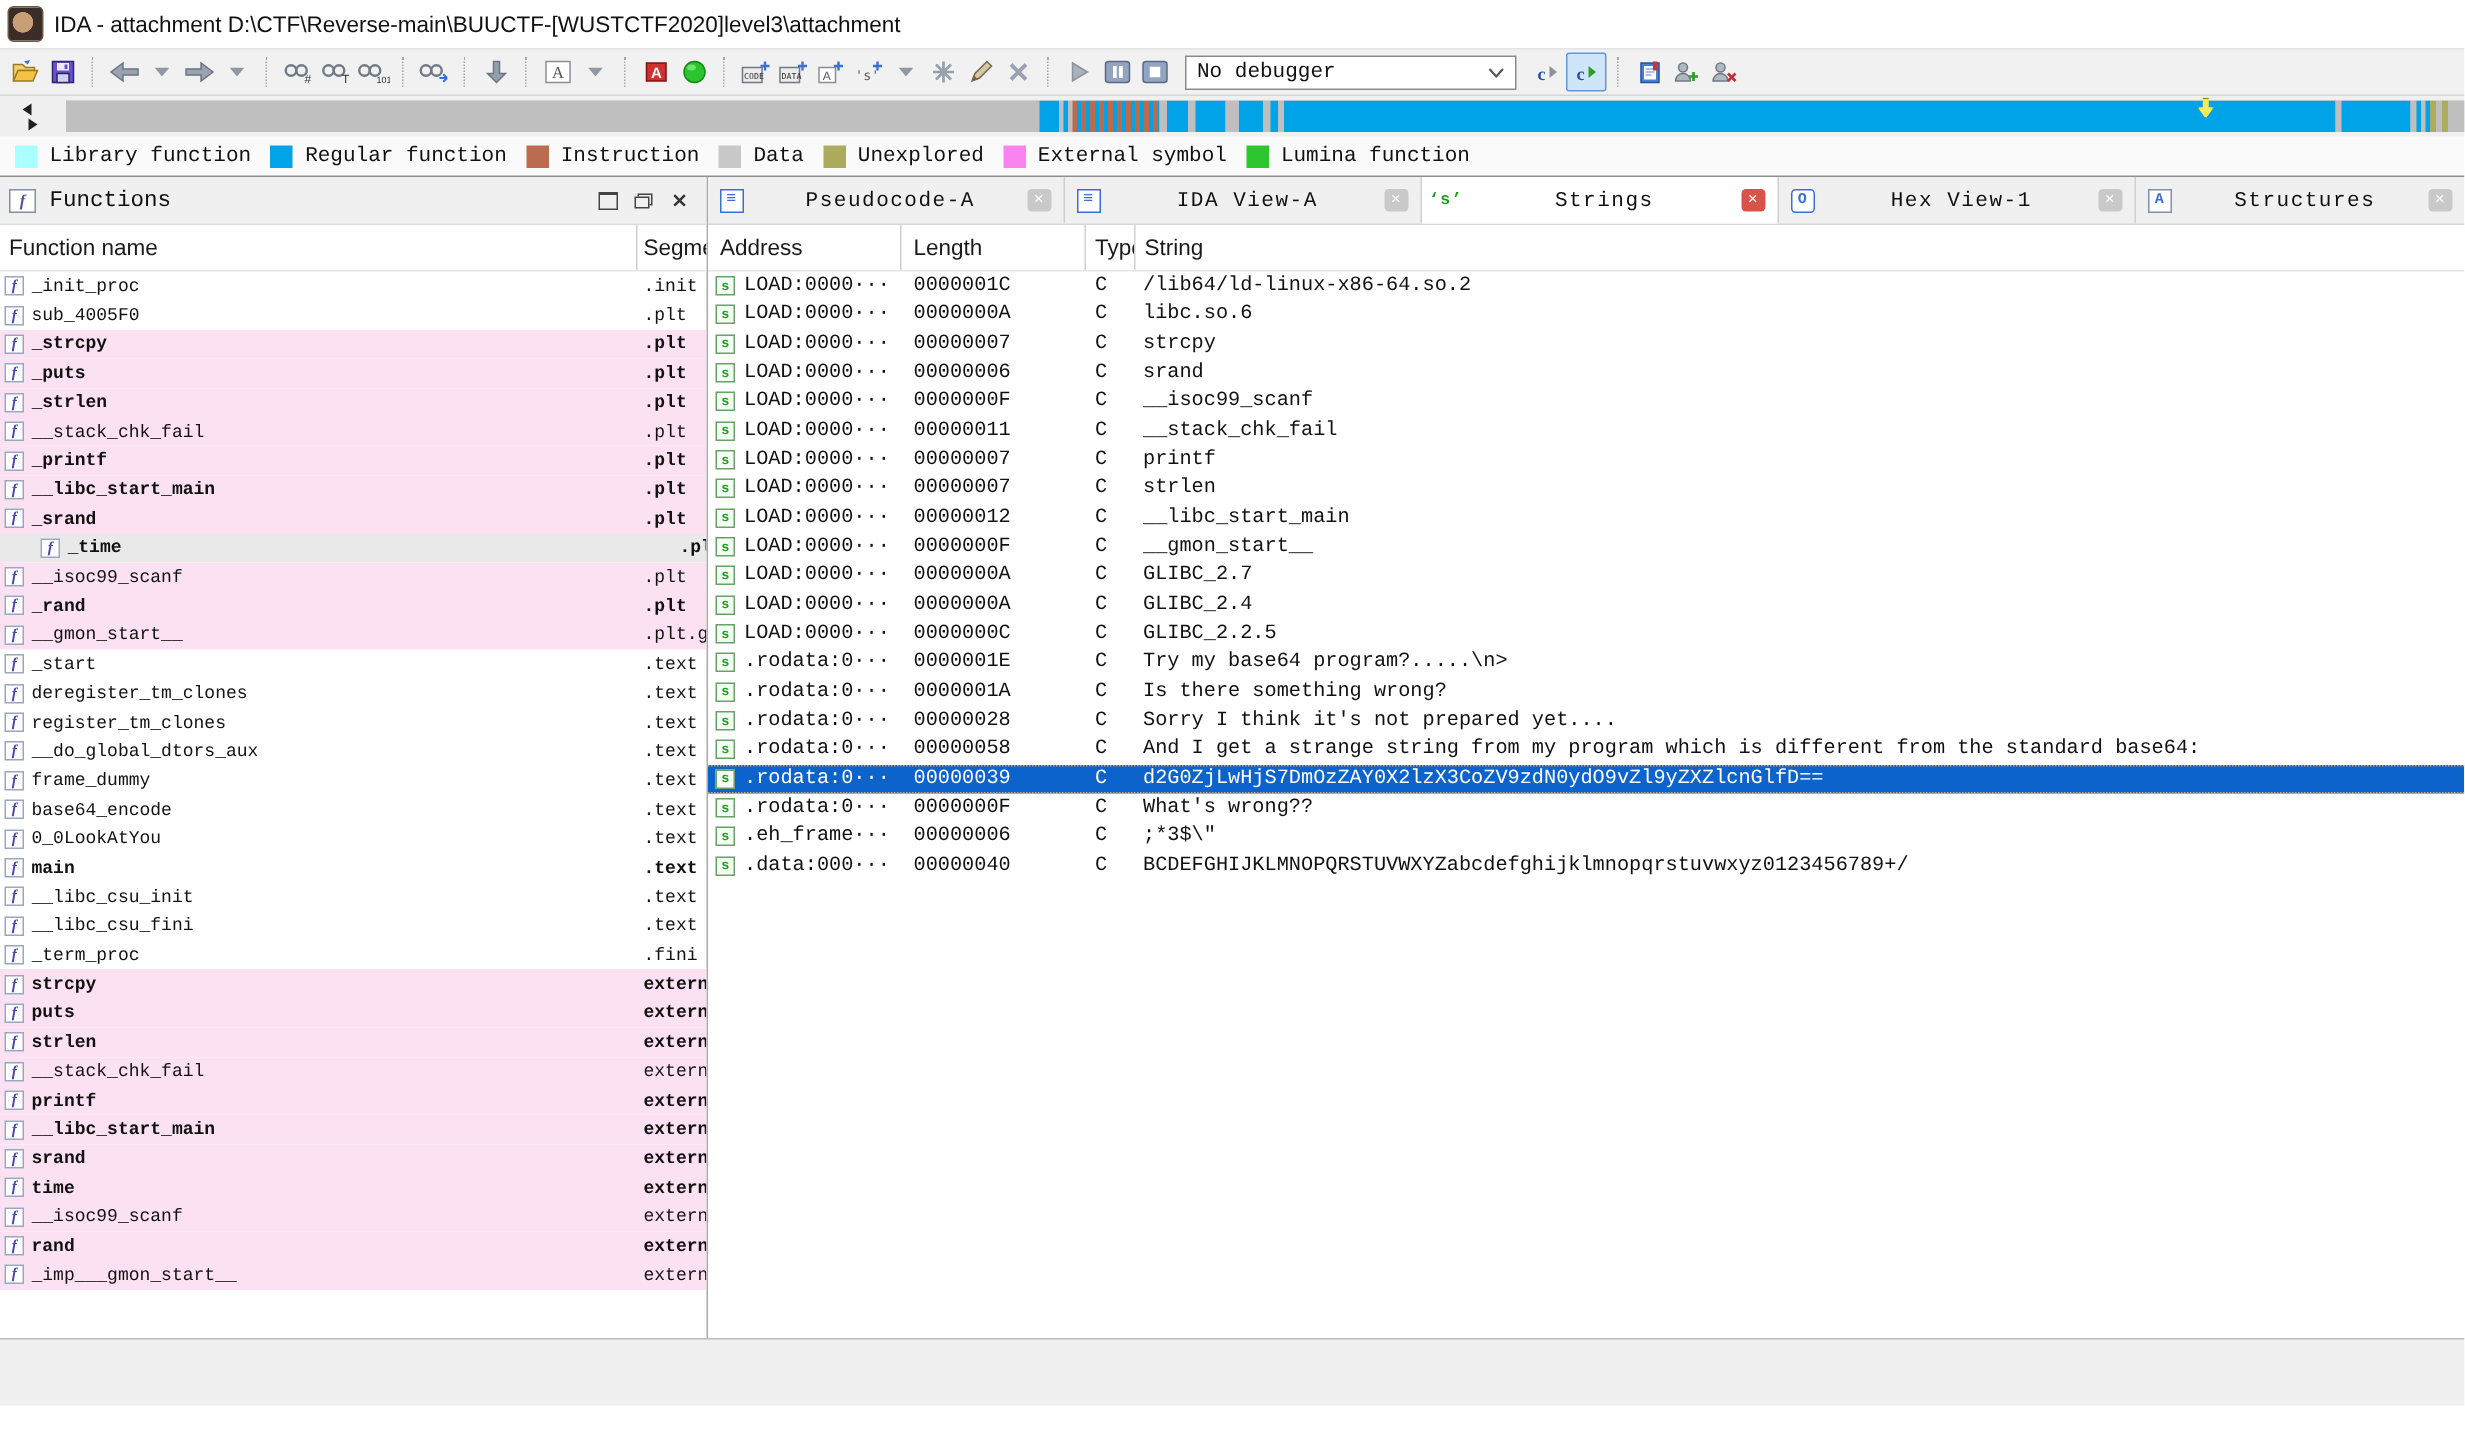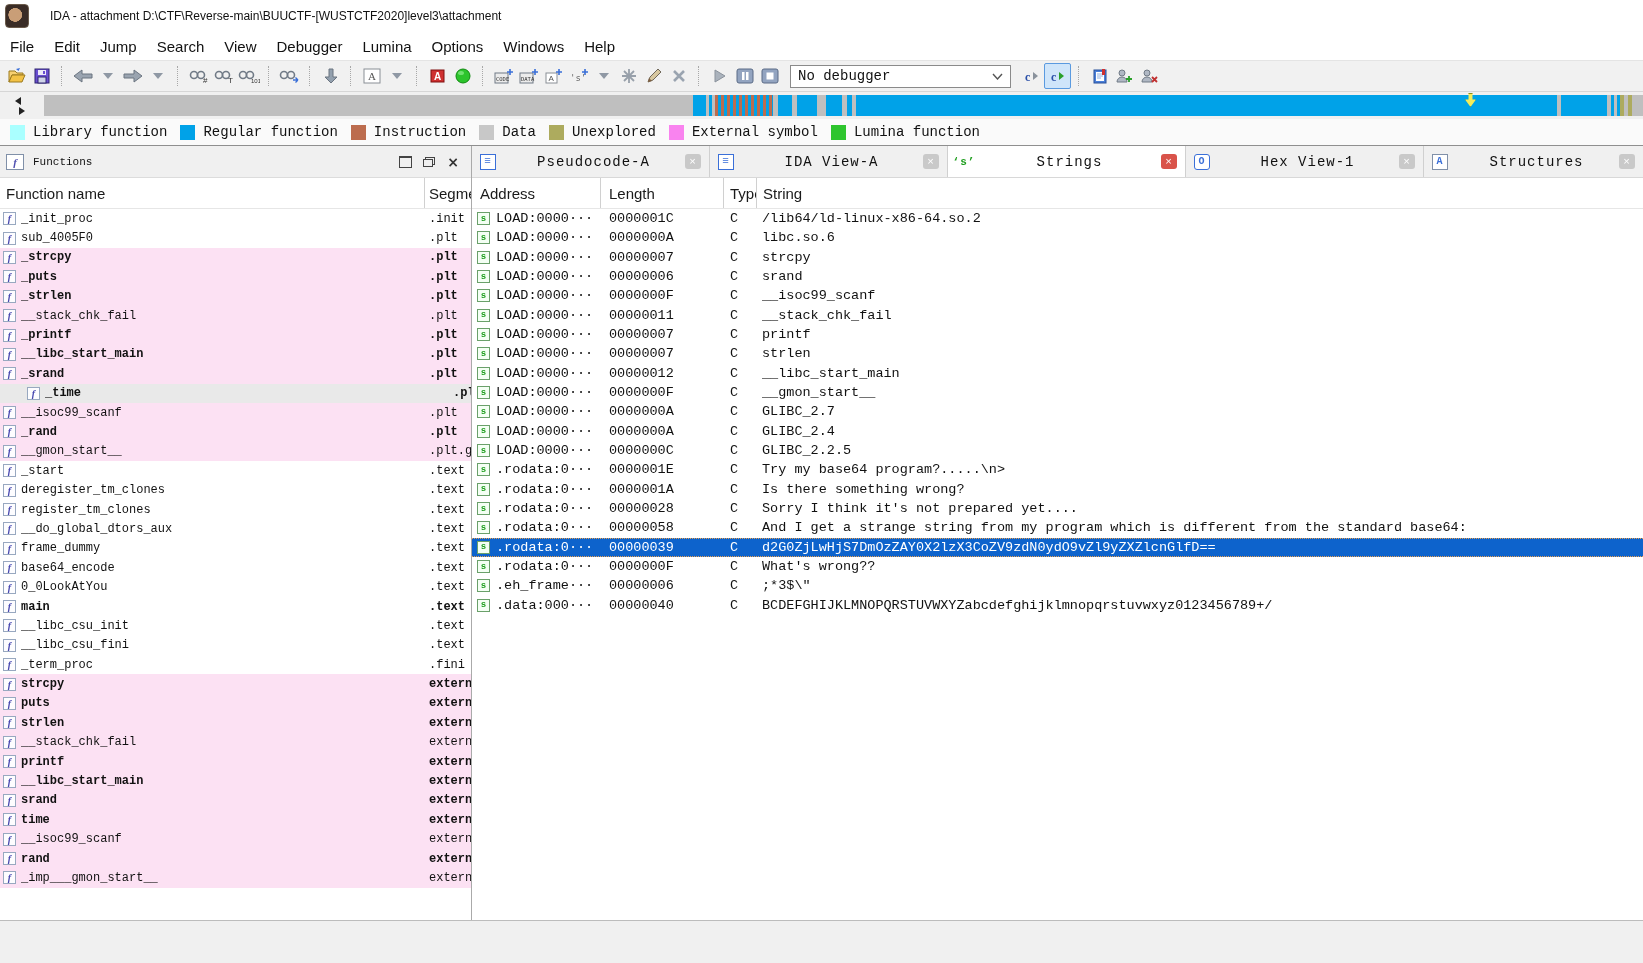--- a/index.html
+++ b/index.html
@@ -1,20 +1,20 @@
 <!DOCTYPE html>
 <html><head>
 <meta charset="utf-8">
 <style>
   html,body{margin:0;padding:0;}
   body{width:1643px;height:963px;overflow:hidden;background:#fff;
        font-family:"Liberation Sans",sans-serif;color:#111;}
 
   
-  .titlebar{height:32px;display:flex;align-items:center;gap:21px;padding-left:5px;font-size:12px;}
+  .titlebar{height:32px;display:flex;align-items:center;gap:7px;padding-left:5px;font-size:15px;}
   .ida-logo{width:22px;height:22px;border-radius:4px;flex:none;
     background:radial-gradient(circle at 42% 45%, #c99e77 0 38%, #3a2c26 40%);
     border:1px solid #6a5a4a;}
 
   
   .menubar{height:28px;display:flex;align-items:center;font-size:15px;}
   .menu-item{padding:4px 10px;cursor:default;}
 
   
   .toolbar{height:30px;background:#f1f1f1;display:flex;align-items:center;
@@ -47,21 +47,21 @@
   .legend-item{display:flex;align-items:center;margin-right:13px;}
   .swatch{width:15px;height:15px;margin-right:8px;flex:none;}
   .sw-lib{background:#aaffff;}.sw-reg{background:#00a2e8;}.sw-ins{background:#bc6c4e;}
   .sw-data{background:#c8c8c8;}.sw-unx{background:#adab5e;}.sw-ext{background:#f983ef;}.sw-lum{background:#2ec52e;}
 
   
   .main{height:775px;display:flex;border-top:1px solid #8f8f8f;box-sizing:border-box;background:#fff;}
 
   .fn-panel{width:471px;flex:none;border-right:1px solid #aaa;display:flex;flex-direction:column;overflow:hidden;}
   .panel-titlebar{height:32px;background:#f0f0f0;display:flex;align-items:center;padding:0 6px;
-                  font-family:"Liberation Mono",monospace;font-size:11px;border-bottom:1px solid #dcdcdc;box-sizing:border-box;}
+                  font-family:"Liberation Mono",monospace;font-size:15px;border-bottom:1px solid #dcdcdc;box-sizing:border-box;}
   .pt-icon{width:16px;height:14px;border:1px solid #8090a8;background:#fff;color:#5050b0;
            font:italic bold 11px "Liberation Serif",serif;display:flex;align-items:center;justify-content:center;margin-right:9px;flex:none;}
   .pt-icon::before{content:"f";}
   .pt-title{flex:1;}
   .pt-btn{width:24px;height:20px;display:flex;align-items:center;justify-content:center;color:#333;}
   .ico-max{width:11px;height:9px;border:1px solid #444;border-top-width:2px;}
   .ico-restore{position:relative;width:12px;height:10px;}
   .ico-restore::before{content:"";position:absolute;right:0;top:0;width:8px;height:6px;border:1px solid #444;}
   .ico-restore::after{content:"";position:absolute;left:0;bottom:0;width:8px;height:6px;border:1px solid #444;background:#f0f0f0;}
   .ico-x{font-size:14px;line-height:1;color:#333;font-family:"DejaVu Sans",sans-serif;}
@@ -125,33 +125,20 @@
 </head>
 <body>
 
 <div>
 
   <div class="titlebar">
     <span class="ida-logo"></span>
     <span>IDA - attachment D:\CTF\Reverse-main\BUUCTF-[WUSTCTF2020]level3\attachment</span>
   </div>
 
-  <div class="menubar">
-
-  <span class="menu-item">File</span>
-      <span class="menu-item">Edit</span>
-      <span class="menu-item">Jump</span>
-      <span class="menu-item">Search</span>
-      <span class="menu-item">View</span>
-      <span class="menu-item">Debugger</span>
-      <span class="menu-item">Lumina</span>
-      <span class="menu-item">Options</span>
-      <span class="menu-item">Windows</span>
-      <span class="menu-item">Help</span>
-    </div>
 
   <div class="toolbar">
     <div class="tbtn">
       <svg width="18" height="16" viewBox="0 0 18 16">
           <path d="M1 14 V3 h6 l2 2 h6 v2 H4 Z" fill="#f7d071" stroke="#9c7b1e"></path>
           <path d="M1 14 L4 7 h13 l-3 7 z" fill="#f3c246" stroke="#9c7b1e"></path>
           <path d="M8 1 l4 -1 -1.5 3 z" fill="#3a6fd8"></path>
         </svg>
     </div>
     <div class="tbtn">

